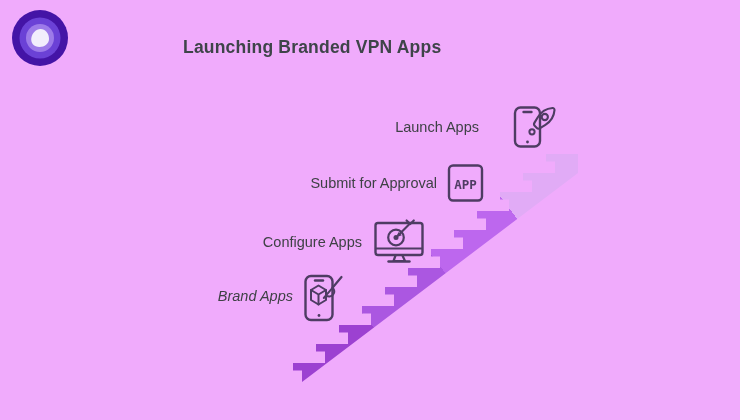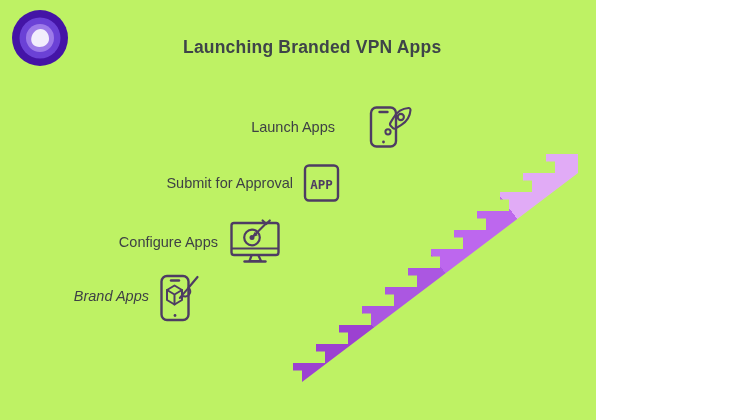--- a/index.html
+++ b/index.html
@@ -1,17 +1,17 @@
 <!DOCTYPE html>
 <html><head>
 <meta charset="utf-8">
 <style>
   html,body{margin:0;padding:0;}
   body{font-family:"Liberation Sans",sans-serif;}
-  .canvas{position:relative;width:596px;height:420px;background:#bef264;overflow:hidden;}
+  .canvas{position:relative;width:740px;height:420px;background:#f0abfc;overflow:hidden;}
   .logo{position:absolute;left:12px;top:10px;width:56px;height:56px;}
   .title{position:absolute;left:183px;top:37px;font-size:17.5px;font-weight:bold;
          color:#3e4449;letter-spacing:0.2px;white-space:nowrap;}
   .stairs-svg{position:absolute;left:0;top:0;width:740px;height:420px;}
   .step-row{position:absolute;display:flex;align-items:center;gap:10px;}
   .step-label{font-size:14.5px;color:#3e4145;white-space:nowrap;}
   .row-launch{top:104px;right:183px;height:46px;gap:33px;}
   .row-submit{top:163px;right:256px;height:40px;}
   .row-configure{top:217px;right:312px;height:50px;}
   .row-brand{top:269px;right:395px;height:54px;font-style:italic;}

